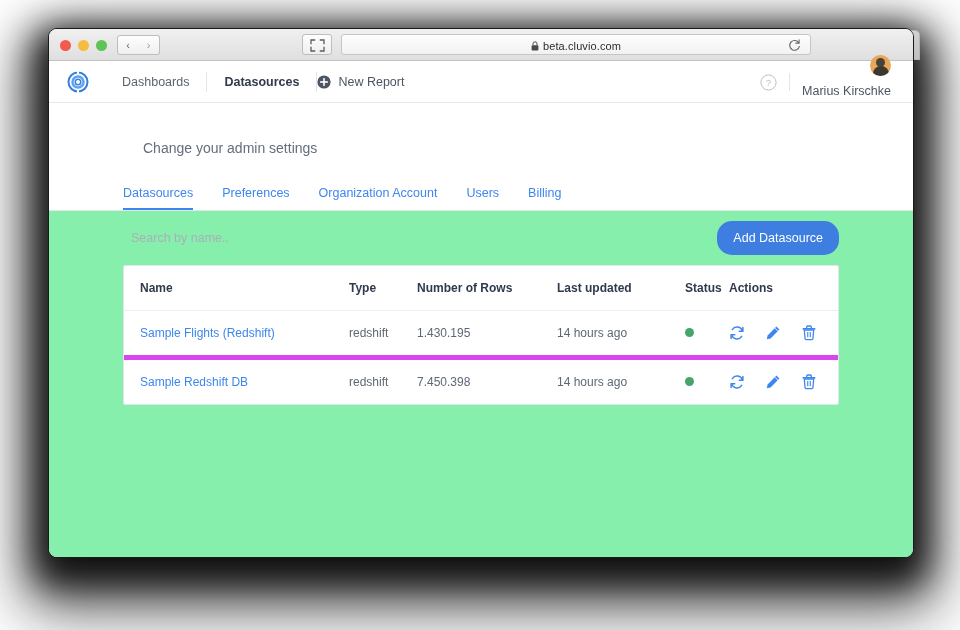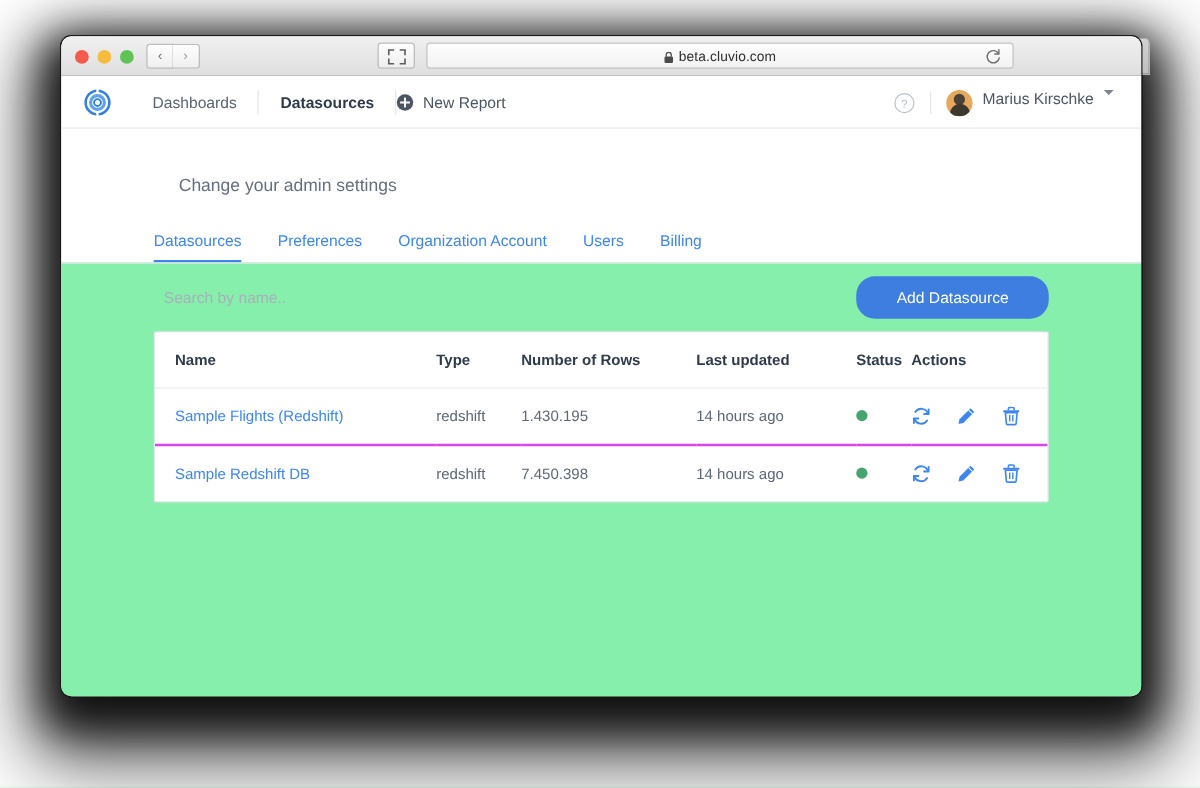--- a/index.html
+++ b/index.html
@@ -189,21 +189,21 @@
     position: absolute;
     right: 22px;
     top: 0;
     height: 42px;
     display: flex;
     align-items: center;
     gap: 12px;
   }
   #help-icon { display: block; }
   .hr-sep { width: 1px; height: 18px; background: #e2e5e9; }
-  #user-menu { display: flex; align-items: flex-start; gap: 8px; }
+  #user-menu { display: flex; align-items: flex-end; gap: 8px; flex-direction: column; }
   #avatar {
     width: 21px;
     height: 21px;
     border-radius: 50%;
     overflow: hidden;
     background: #e8a85c;
     position: relative;
     flex: none;
   }
   #avatar .face-head {
@@ -287,21 +287,21 @@
     font-family: "Liberation Sans", sans-serif;
     padding: 0 8px;
   }
   #search-input::placeholder { color: #a9b0ba; }
   #add-datasource-btn {
     background: #3d7ee0;
     color: #ffffff;
     font-size: 12.5px;
     border: none;
     border-radius: 15px;
-    padding: 0 32px;
+    padding: 0 16px;
     height: 34px;
     cursor: pointer;
     font-family: "Liberation Sans", sans-serif;
     white-space: nowrap;
   }
 
   
   #table-card {
     margin: 0 74px;
     background: #ffffff;
@@ -314,21 +314,21 @@
     font-size: 12px;
     font-weight: 700;
     color: #2f3b4c;
     padding: 15px 0;
     border-bottom: 1px solid #eceef1;
   }
   tbody td {
     font-size: 12px;
     color: #5d6775;
     padding: 14px 0;
-    border-bottom: 2px solid #d946ef;
+    border-bottom: 5px solid #d946ef;
   }
   tbody tr:last-child td { border-bottom: none; }
   .col-name   { width: 225px; padding-left: 16px !important; }
   .col-type   { width: 68px; }
   .col-rows   { width: 140px; }
   .col-upd    { width: 128px; }
   .col-status { width: 44px; }
   .col-act    { width: auto; }
   .ds-link { color: #3d86f0; }
   .status-dot {

